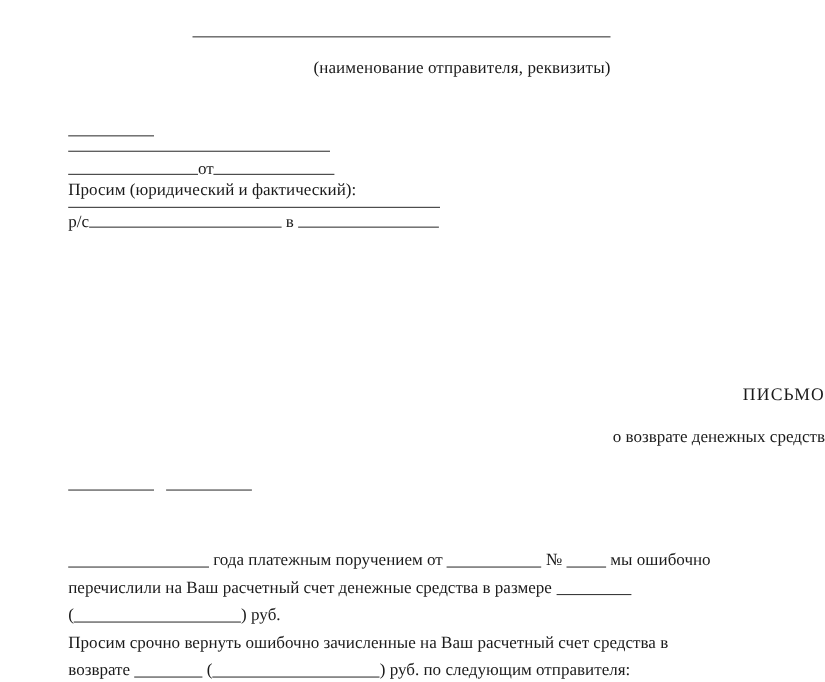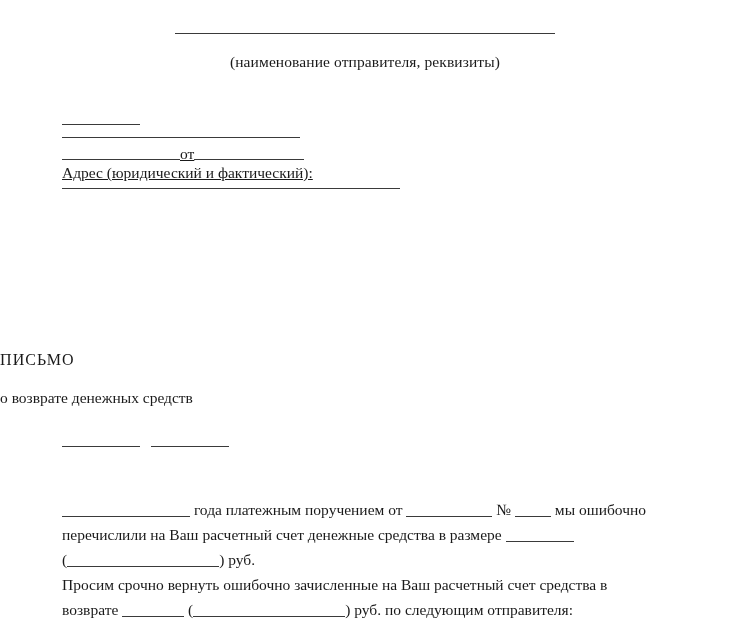--- a/index.html
+++ b/index.html
@@ -36,21 +36,21 @@
     font-size: 0;
     line-height: 0;
   }
 
   
   .header-zone {
     position: absolute;
     left: 175px;
     top: 33px;
     width: 380px;
-    text-align: center;
+    text-align: right;
   }
   .header-rule {
     border-bottom: 1.3px solid #3a3a3a;
     height: 0;
     width: 380px;
   }
   .header-caption {
     margin-top: 19px;
     font-size: 15.5px;
     letter-spacing: 0.1px;
@@ -58,21 +58,20 @@
   }
 
   
   .req {
     position: absolute;
     left: 62px;
     top: 108px;
     width: 420px;
     font-size: 15.5px;
     line-height: 19.5px;
-    text-decoration: underline;
   }
   .req-line-short { width: 78px; }
   .req-line-wide  { width: 238px; }
   .req-row {
     white-space: nowrap;
     height: 19.5px;
   }
   .gap-6 { height: 6px; }
   .gap-9 { height: 9px; }
 
@@ -85,30 +84,30 @@
   .r-rs-b   { width: 128px; }
   .r-ks-a   { width: 178px; }
   .r-bik    { width: 88px; }
 
   
   .title-main {
     position: absolute;
     left: 0;
     top: 351px;
     width: 750px;
-    text-align: left;
+    text-align: right;
     font-size: 16px;
     letter-spacing: 1.1px;
   }
   .title-sub {
     position: absolute;
     left: 0;
     top: 389px;
     width: 750px;
-    text-align: left;
+    text-align: right;
     font-size: 15.5px;
   }
 
   
   .datenum {
     position: absolute;
     left: 62px;
     top: 432px;
     white-space: nowrap;
     font-size: 15.5px;
@@ -166,27 +165,32 @@
 
     <div class="gap-6"></div>
 
     <div class="req-row">
       <span class="rule r-from-a"></span><span>от</span><span class="rule r-from-b"></span>
     </div>
 
 
 
     <div class="req-row">
-      <span>Адрес (юридический и фактический):</span>
+      <span>Просим (юридический и фактический):</span>
     </div>
 
     <div class="rule-block r-addr" style="width:338px;margin-top:5px"></div>
 
     <div style="height:3px"></div>
 
+    <div class="req-row">
+      <span>р/с</span><span class="rule r-rs-a"></span>
+      <span>в</span>
+      <span class="rule r-rs-b"></span>
+    </div>
 
 
   </div>
 
   <div class="title-main">ПИСЬМО</div>
   <div class="title-sub">о возврате денежных средств</div>
 
   <div class="datenum">
     <span class="rule d-one"></span><span class="d-spacer"></span><span class="rule d-two"></span>
   </div>

